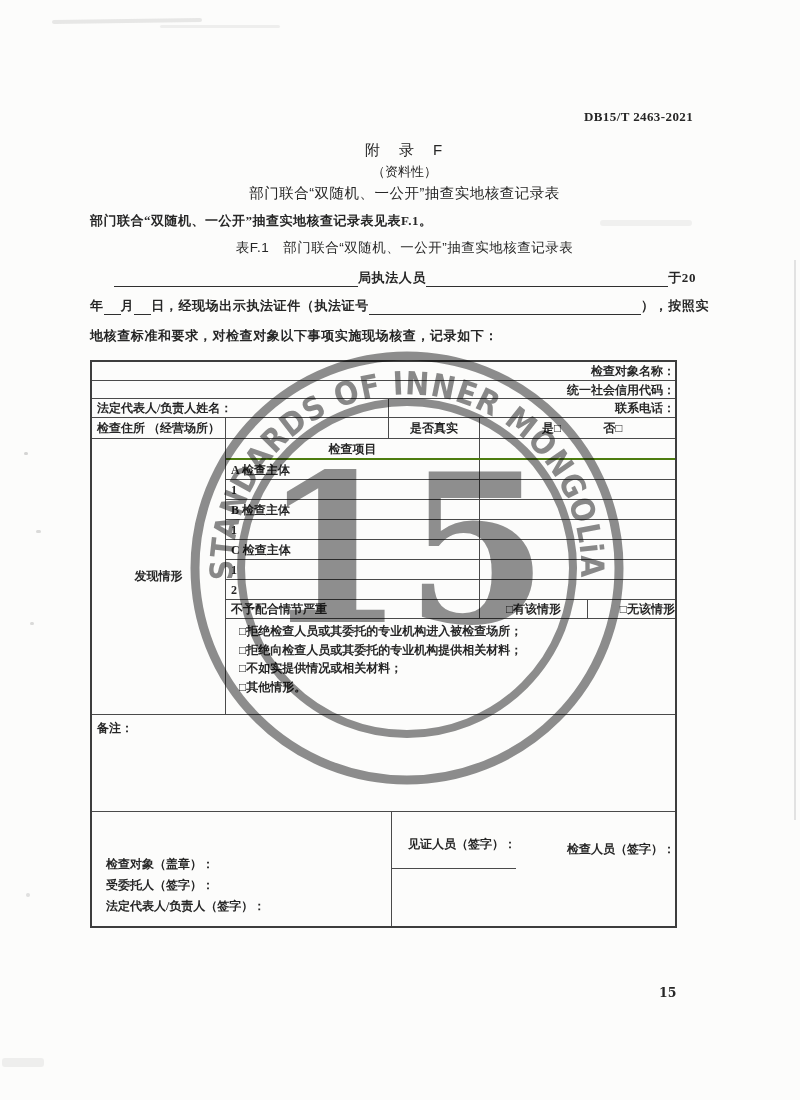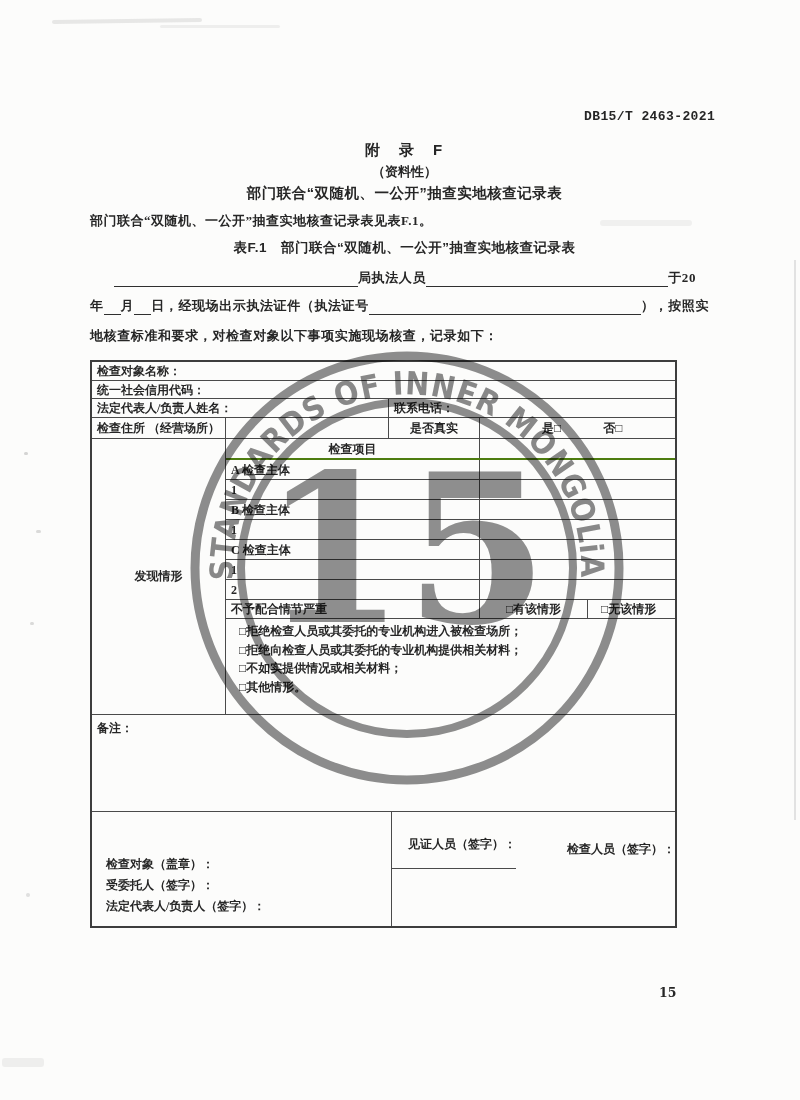--- a/index.html
+++ b/index.html
@@ -1,26 +1,26 @@
 <!DOCTYPE html>
 <html><head>
 <meta charset="utf-8">
 <style>
   html,body{margin:0;padding:0;background:#e8e8e6;}
   .page{position:relative;width:800px;height:1100px;background:#fcfcfb;overflow:hidden;
         font-family:"Liberation Serif","DejaVu Serif",serif;color:#262626;}
   .abs{position:absolute;}
   .center{left:0;right:0;text-align:center;}
   .cn-sans{font-family:"Liberation Sans","DejaVu Sans",sans-serif;}
-  .b{font-weight:700;margin-left:9px;}
+  .b{font-weight:400;margin-left:9px;}
   .sb{font-weight:600;}
 
   
   .std-code{top:109px;left:584px;font-size:13px;font-weight:700;letter-spacing:.4px;
-            font-family:Liberation Mono, monospace;}
+            font-family:Liberation Serif, serif;}
   .h-appendix{top:141px;font-size:15px;letter-spacing:2px;}
   .h-info{top:163px;font-size:13px;}
   .h-title{top:184px;font-size:14.5px;letter-spacing:.5px;}
   .p-intro{top:212px;left:90px;font-size:13px;letter-spacing:.5px;}
   .h-caption{top:239px;font-size:13.5px;letter-spacing:.5px;}
 
   
   .pre-line{display:flex;align-items:flex-end;font-size:13px;font-weight:600;letter-spacing:.6px;}
   .blank{display:inline-block;border-bottom:1.2px solid #2f2f2f;height:15px;}
   .pl1{top:269px;left:114px;width:582px;}
@@ -42,21 +42,21 @@
   .findblock{flex:0 0 auto;height:276px;border-bottom:1px solid #4a4a4a;display:flex;}
   .findcell{width:134px;border-right:1px solid #4a4a4a;display:flex;align-items:center;justify-content:center;}
   .findcol{flex:1;display:flex;flex-direction:column;}
   .hrow{height:21px;line-height:21px;display:flex;border-bottom:2px solid #4d7c0f;flex-direction:column;}
   .irow{height:20px;line-height:20px;display:flex;border-bottom:1px solid #4a4a4a;}
   .nrow{height:19px;line-height:19px;display:flex;border-bottom:1px solid #4a4a4a;}
   .w254{width:254px;}
   .w163{width:163px;}
   .w91{width:91px;}
   .w108{width:108px;}
-  .grow{flex:1;}
+  .grow{flex:1;text-align:right;}
   .chkrow{flex:1;display:flex;}
   .chkcell{flex:1;padding:3px 0 0 13px;line-height:18.6px;font-weight:600;}
   .remark{height:97px;border-bottom:1px solid #4a4a4a;padding:5px 0 0 5px;}
   .signrow{flex:1;display:flex;}
   .signleft{width:300px;border-right:1px solid #4a4a4a;padding:42px 0 0 14px;line-height:21px;}
   .signright{flex:1;display:flex;flex-direction:row;text-align:right;}
   .signwit{height:57px;border-bottom:1px solid #4a4a4a;padding:24px 0 0 16px;}
   .signins{flex:1;padding:29px 0 0 16px;}
   .yesno{display:flex;padding-left:62px;gap:42px;}
 

